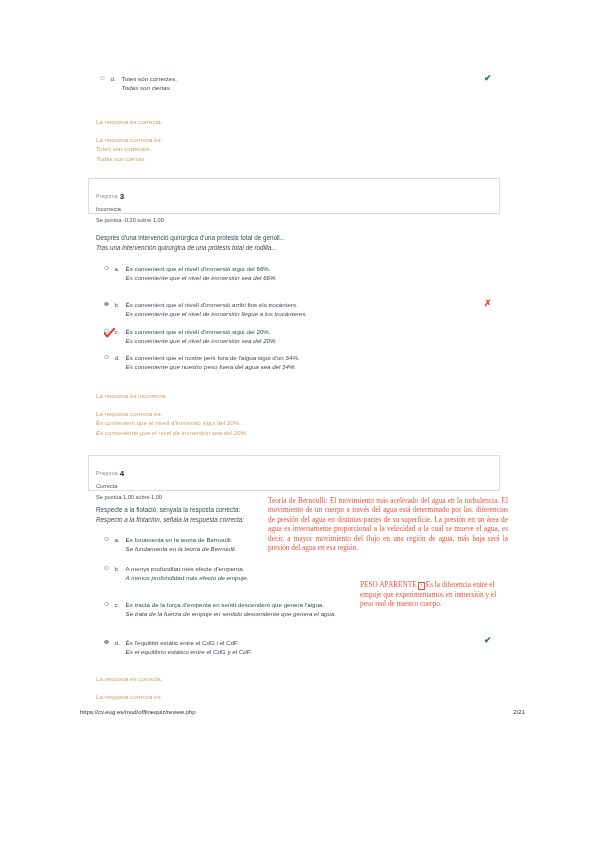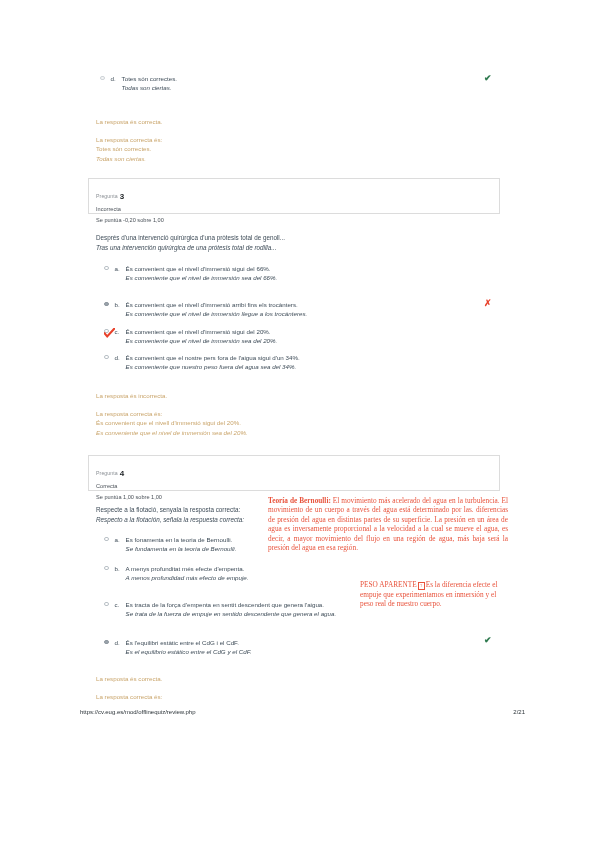--- a/index.html
+++ b/index.html
@@ -66,21 +66,21 @@
 
   
   .annot{
     position:absolute;
     font-family:"Liberation Serif", serif;
     color:#e8533c;
     font-size:7.3px;
     line-height:9.4px;
     text-align:justify;
   }
-  .annot .hl{font-weight:bold;}
+  .annot .hl{font-weight:normal;}
   .boxglyph{
     display:inline-block;border:0.7px solid #e8533c;
     width:5px;height:6px;line-height:5.4px;text-align:center;
     font-size:4.6px;vertical-align:0px;margin:0 1px;
   }
 
   
   .footer{position:absolute;left:0;top:709px;width:599px;height:12px;}
   .furl{position:absolute;left:80px;top:0;font-size:6px;color:#2b3338;}
   .fpg{position:absolute;right:74px;top:0;font-size:6px;color:#2b3338;}
@@ -218,21 +218,21 @@
     <div class="fb">La resposta és correcta.</div>
     <div class="fb" style="margin-top:8px;">La resposta correcta és:</div>
   </div>
 
   <div class="annot" style="left:268px;top:496px;width:240px;">
     <span class="hl">Teoría de Bernoulli:</span>
     <span>El movimiento más acelerado del agua en la turbulencia. El movimiento de un cuerpo a través del agua está determinado por las. diferencias de presión del agua en distintas partes de su superficie. La presión en un área de agua es inversamente proporcional a la velocidad a la cual se mueve el agua, es decir, a mayor movimiento del flujo en una región de agua, más baja será la presión del agua en esa región.</span>
   </div>
 
   <div class="annot" style="left:360px;top:580px;width:148px;text-align:left;">
-    <span>PESO APARENTE</span><span class="boxglyph">?</span><span>Es la diferencia efecte el empuje que experimentamos en inmersión y el peso real de nuestro cuerpo.</span>
+    <span>PESO APARENTE</span><span class="boxglyph">?</span><span>Es la diferencia entre el empuje que experimentamos en inmersión y el peso real de nuestro cuerpo.</span>
   </div>
 
   <div class="footer">
     <div class="furl">https://cv.eug.es/mod/offlinequiz/review.php</div>
     <div class="fpg">2/21</div>
   </div>
 
 </div>
 
 </body></html>

